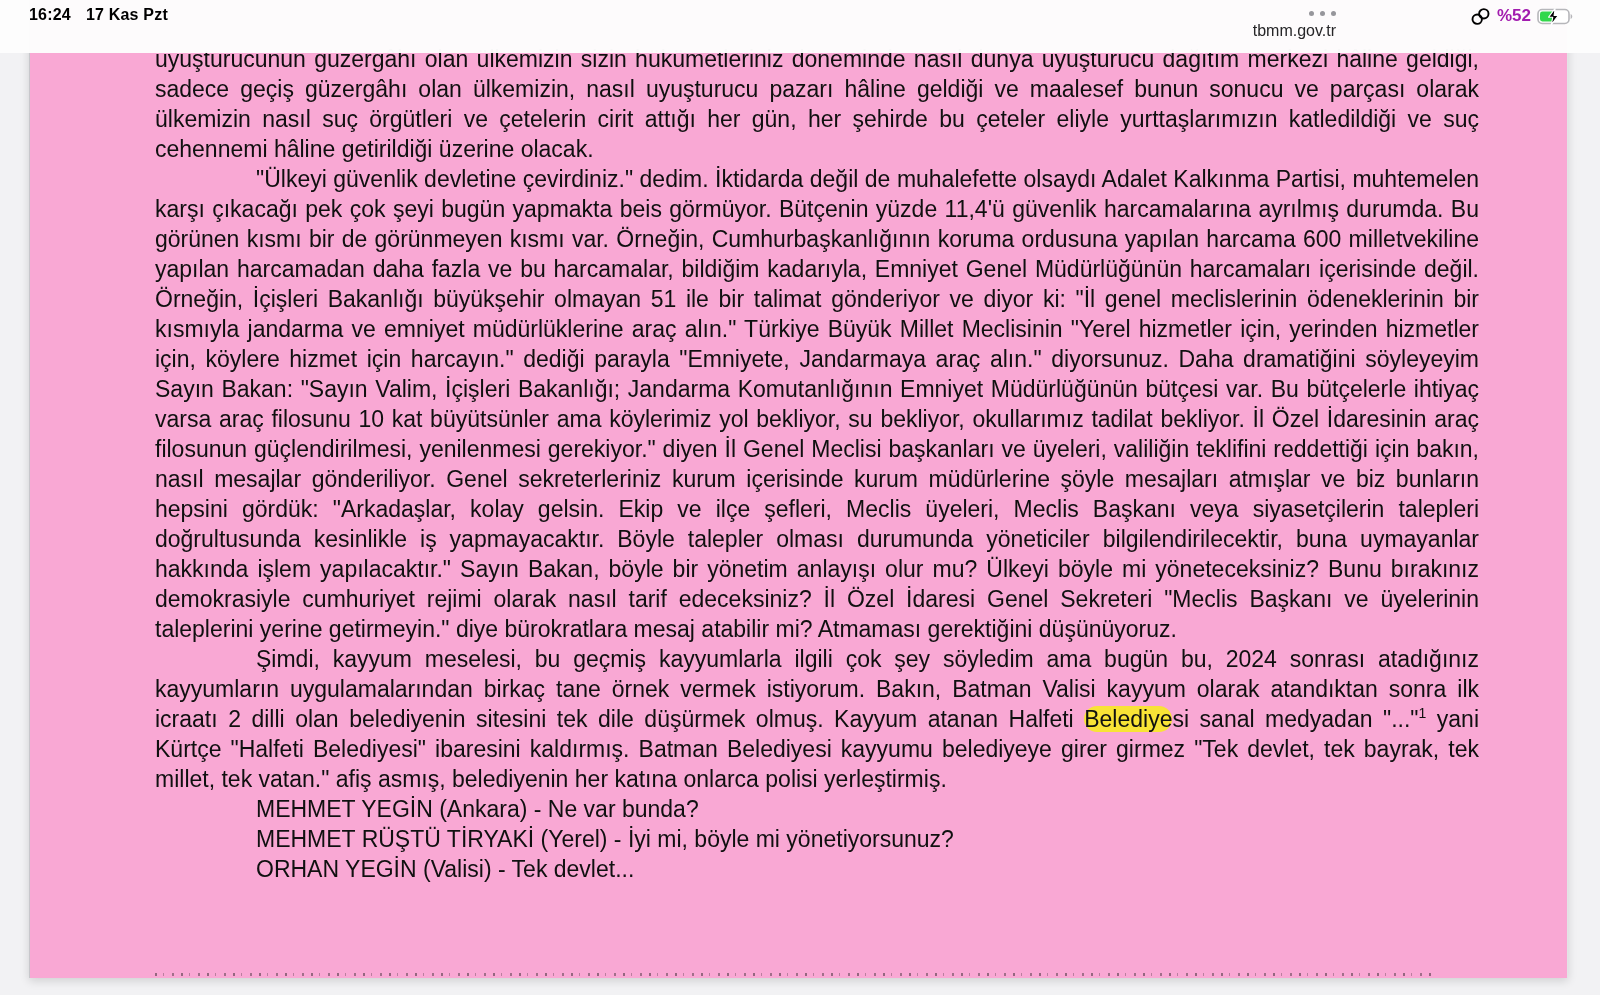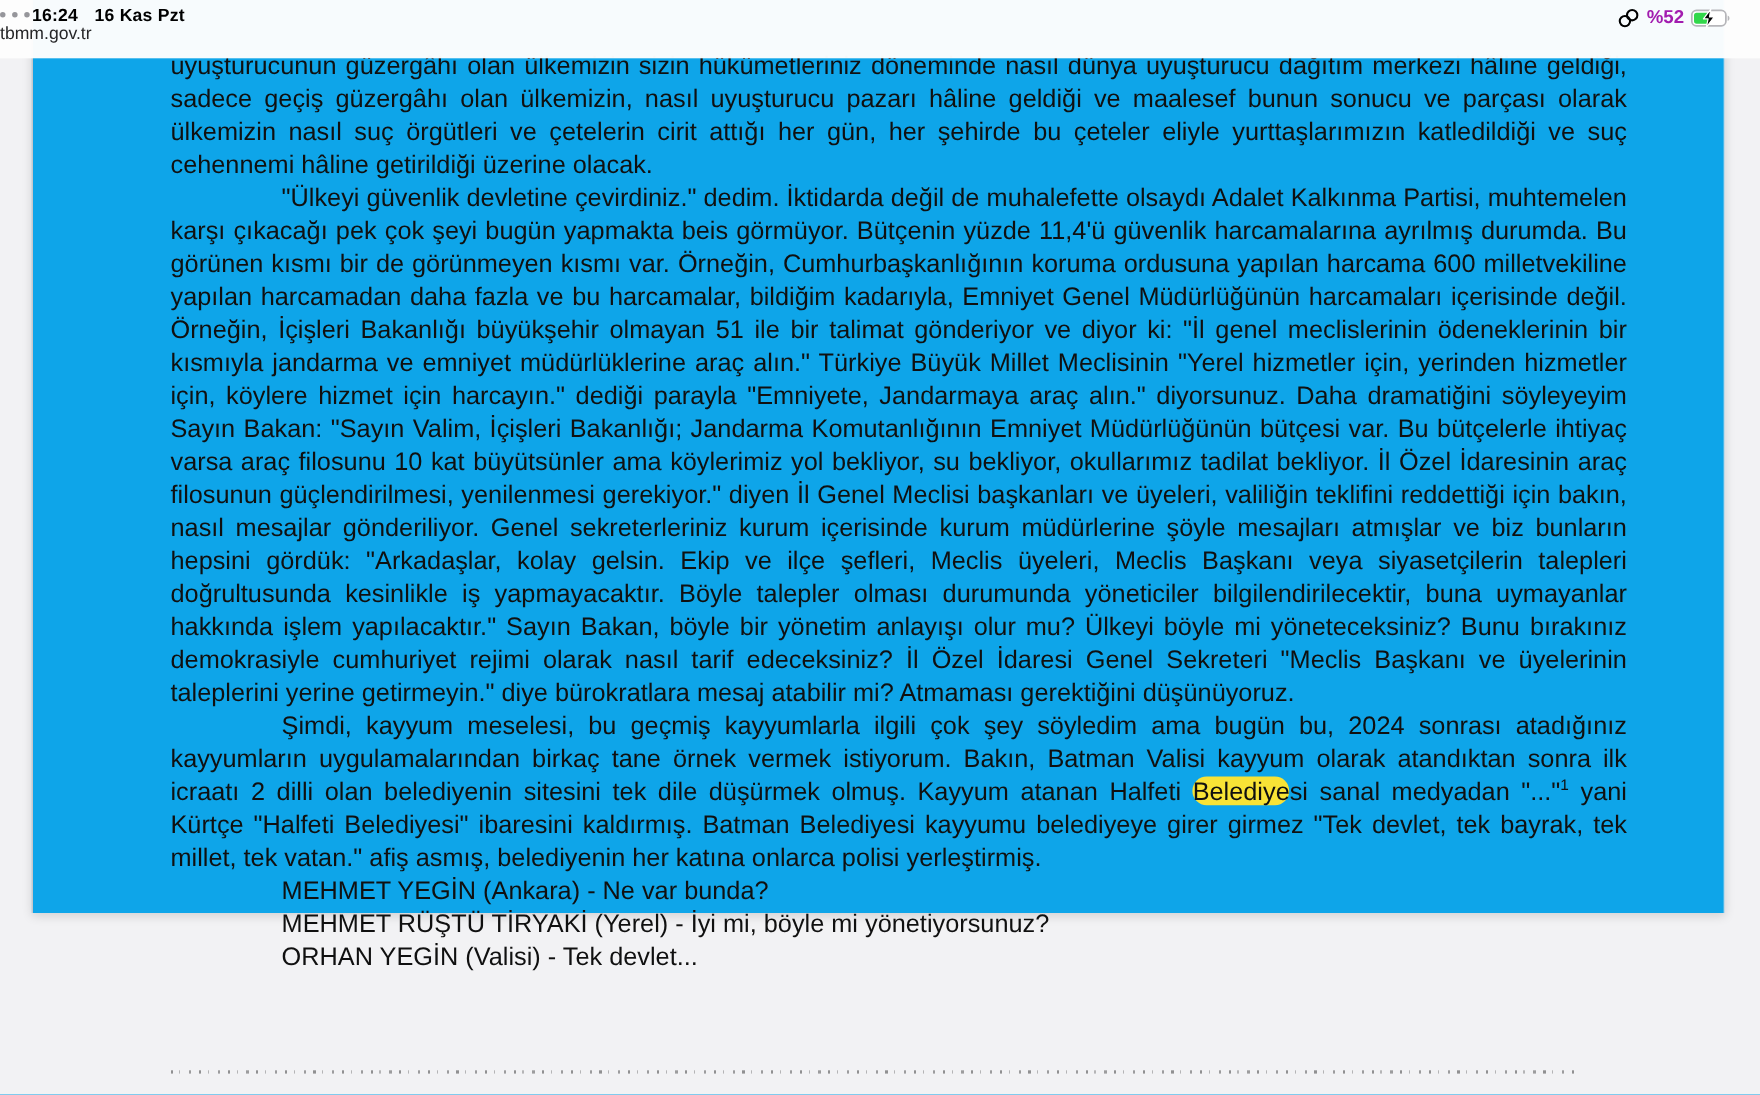--- a/index.html
+++ b/index.html
@@ -4,22 +4,22 @@
 <style>
   html,body { margin:0; padding:0; }
   body {
     width:1600px; height:995px; overflow:hidden; position:relative;
     background:#f2f2f4;
     font-family:"Liberation Sans", sans-serif;
     -webkit-font-smoothing:antialiased;
   }
   
   .page {
-    position:absolute; left:29px; top:0; width:1537px; height:830px;
-    background:#0ea5e9;
+    position:absolute; left:29px; top:0; width:1537px; height:978px;
+    background:#f9a8d4;
     border-left:1px solid #c7c7cb;
     border-right:1px solid #e3e3e6;
     box-shadow:0 3px 9px rgba(0,0,0,0.14);
   }
   .doc-body {
     position:absolute; left:125px; top:44px; width:1324px;
     font-size:23px; line-height:30px; color:#101010;
   }
   p.para { margin:0; text-align:justify; }
   p.para.indent { text-indent:101px; }
@@ -45,21 +45,21 @@
   .status-left {
     position:absolute; left:29px; top:6px; font-size:16px; font-weight:600;
     color:#000; letter-spacing:.2px; display:flex; gap:15px;
   }
   .status-right {
     position:absolute; right:22px; top:6px; display:flex; align-items:flex-start; gap:6px;
     font-size:17px; font-weight:600; color:#a21caf;
   }
   .center-stack {
     position:absolute; left:0; top:0; width:1336px; height:53px;
-    display:flex; flex-direction:column; align-items:flex-start;
+    display:flex; flex-direction:column; align-items:flex-end;
   }
   .dots { display:flex; gap:6px; margin-top:11px; cursor:pointer; }
   .dots i { width:5px; height:5px; border-radius:50%; background:#96969b; display:block; }
   .urlbar {
     margin-top:6px; font-size:16px; color:#262628; cursor:pointer;
   }
   .icon-svg { display:block; }
 </style>
 </head>
 <body>
@@ -74,21 +74,21 @@
       <p class="para indent speaker"><span>MEHMET RÜŞTÜ TİRYAKİ (Yerel) - İyi mi, böyle mi yönetiyorsunuz?</span></p>
       <p class="para indent speaker"><span>ORHAN YEGİN (Valisi) - Tek devlet...</span></p>
     </div>
 </div>
 
 <div class="clipped-line"></div>
 
 <div class="toolbar">
   <div class="status-left">
     <span>16:24</span>
-    <span>16 Kas Pzt</span>
+    <span>17 Kas Pzt</span>
   </div>
 
   <div class="center-stack">
     <div class="dots" title="">
       <i></i>
         <i></i>
         <i></i>
     </div>
     <div class="urlbar">tbmm.gov.tr</div>
   </div>

